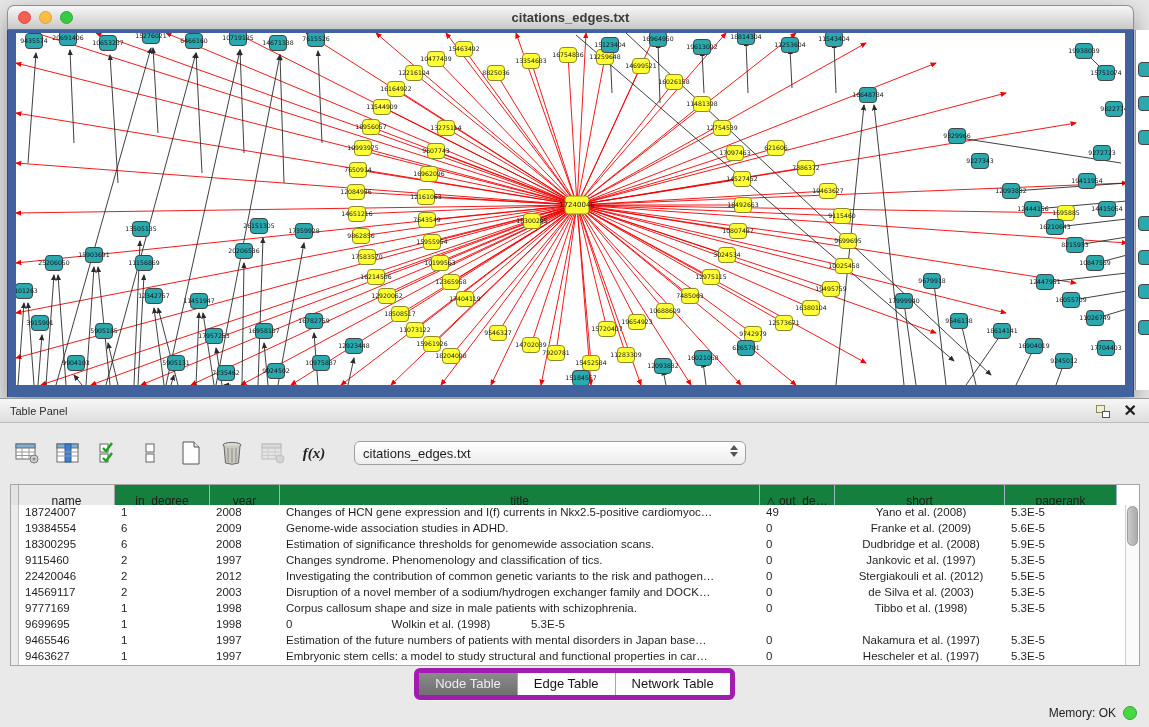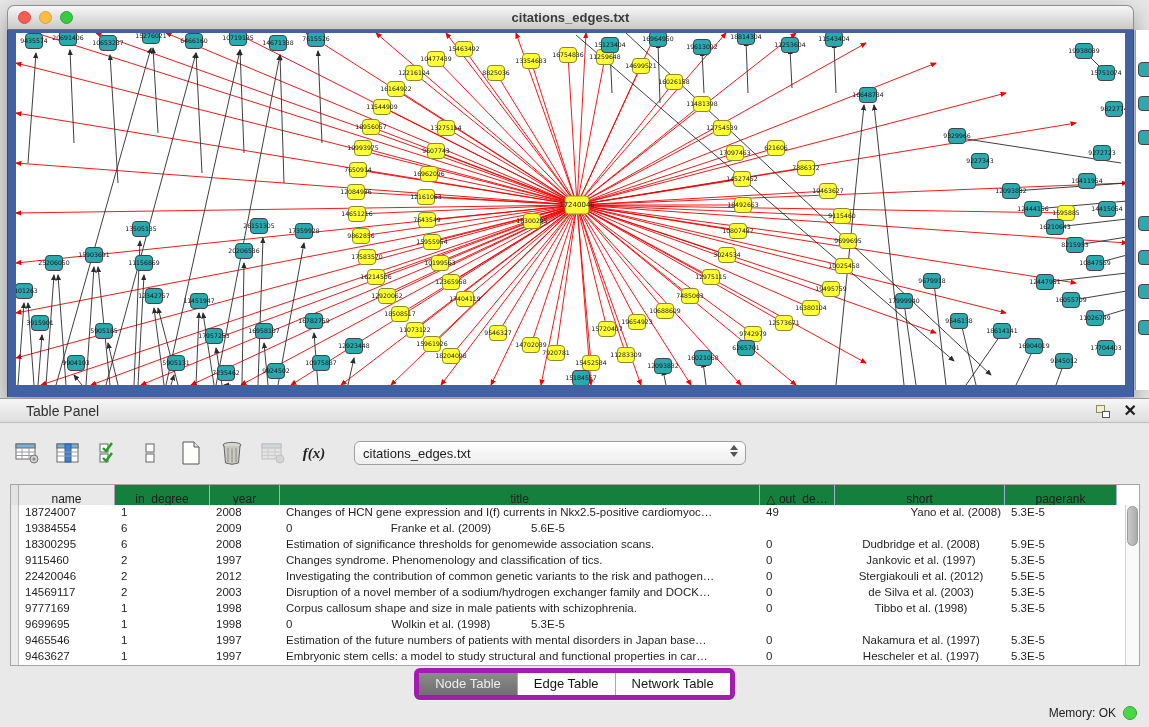--- a/index.html
+++ b/index.html
@@ -27,41 +27,41 @@
   
   .right-sliver { position:absolute; left:1135px; top:30px; width:14px; height:360px;
     background:#fff; overflow:hidden; border-left:1px solid #9a9a9a; }
   .sliver-node { position:absolute; left:2px; width:16px; height:15px; border-radius:4px;
     background:#2aa9ae; border:1px solid #444; }
 
   
   .table-panel { position:absolute; left:0; top:398px; width:1149px; height:329px; background:#e9e9e9; border-top:1px solid #9a9a9a; }
   .panel-header { position:relative; height:24px; background:linear-gradient(#f6f6f6,#dedede);
     border-bottom:1px solid #bdbdbd; display:flex; align-items:center; }
-  .panel-title { margin-left:26px; font-size:14px; color:#2e2e2e; }
+  .panel-title { margin-left:10px; font-size:11px; color:#2e2e2e; }
   .panel-header-right { position:absolute; right:12px; top:0; height:24px; display:flex; align-items:center; gap:14px; }
   .float-icon { position:relative; width:14px; height:13px; }
   .float-icon .sq1 { position:absolute; left:0; top:0; width:9px; height:8px; border:1.5px solid #8b8b55; background:#efefd8;}
   .float-icon .sq2 { position:absolute; right:0; bottom:0; width:8px; height:7px; border:1.5px solid #555; background:#fff;}
   .close-x { font-size:16px; font-weight:bold; color:#1e1e1e; line-height:16px; cursor:default; }
 
   .toolbar { display:flex; align-items:center; margin:16px 0 8px 14px; gap:15px; height:28px; }
   .tb-icon { width:26px; height:26px; display:flex; align-items:center; justify-content:center; }
   .fx { font-family:"Liberation Serif", serif; font-style:italic; font-weight:bold; font-size:15px; color:#222; }
   .net-select { width:392px; height:24px; margin-left:12px; background:linear-gradient(#ffffff,#ededed);
     border:1px solid #9f9f9f; border-radius:6px; display:flex; align-items:center; padding:0 8px;
     font-size:13px; color:#1d1d1d; position:relative; box-shadow:inset 0 1px 0 #fff; }
   .net-select .arrows { position:absolute; right:7px; top:3px; display:flex; flex-direction:column; gap:2px; }
   .net-select .arrows i { display:block; width:0; height:0; border-left:4px solid transparent; border-right:4px solid transparent; }
   .net-select .arrows i.up { border-bottom:5px solid #555; }
   .net-select .arrows i.down { border-top:5px solid #555; }
 
   .table-wrap { position:absolute; left:10px; right:9px; top:85px; bottom:61px;
     background:#fff; border:1px solid #a5a5a5; overflow:hidden; }
-  .thead { display:flex; height:32px; border-bottom:5px solid #14532d; }
+  .thead { display:flex; height:32px; border-bottom:1px solid #14532d; }
   .th { background:#15803d; border-right:1px solid #9ab6c4; font-size:12px; color:#1c1c1c;
     display:flex; align-items:center; justify-content:center; overflow:hidden; white-space:nowrap; }
   .th.stub { background:#e3e3e3; border-right:1px solid #adadad; }
   .th.gray { background:#e9e9e9; border-right:1px solid #a5a5a5; }
   .tbody { position:absolute; top:20px; left:0; right:14px; bottom:0; overflow:hidden; }
   .tr { display:flex; height:16px; background:#fff; }
   .td { font-size:11.5px; color:#1f1f1f; white-space:nowrap; overflow:hidden; padding:1px 4px 0 6px; }
   .td.stub { background:#ececec; border-right:1px solid #bdbdbd; padding:0; }
   .td.center { text-align:center; }
   .vscroll { position:absolute; right:0; top:20px; bottom:0; width:14px; background:#fafafa; border-left:1px solid #cfcfcf; }
@@ -633,28 +633,29 @@
         <div class="th" style="width: 112px;">pagerank</div>
       </div>
     <div class="tbody" id="tbody">
         <div class="tr">
           <div class="td stub" style="width: 8px;"></div>
           <div class="td" style="width: 96px;">18724007</div>
           <div class="td" style="width: 95px;">1</div>
           <div class="td" style="width: 70px;">2008</div>
           <div class="td" style="width: 480px;">Changes of HCN gene expression and I(f) currents in Nkx2.5-positive cardiomyoc…</div>
           <div class="td" style="width: 75px;">49</div>
-          <div class="td center" style="width: 170px; text-align: right;">Yano et al. (2008)</div>
+          <div class="td center" style="width: 170px;">Yano et al. (2008)</div>
           <div class="td" style="width: 112px;">5.3E-5</div>
         </div>
         <div class="tr">
           <div class="td stub" style="width: 8px;"></div>
           <div class="td" style="width: 96px;">19384554</div>
           <div class="td" style="width: 95px;">6</div>
           <div class="td" style="width: 70px;">2009</div>
+          <div class="td" style="width: 480px;">Genome-wide association studies in ADHD.</div>
           <div class="td" style="width: 75px;">0</div>
           <div class="td center" style="width: 170px;">Franke et al. (2009)</div>
           <div class="td" style="width: 112px;">5.6E-5</div>
         </div>
         <div class="tr">
           <div class="td stub" style="width: 8px;"></div>
           <div class="td" style="width: 96px;">18300295</div>
           <div class="td" style="width: 95px;">6</div>
           <div class="td" style="width: 70px;">2008</div>
           <div class="td" style="width: 480px;">Estimation of significance thresholds for genomewide association scans.</div>

